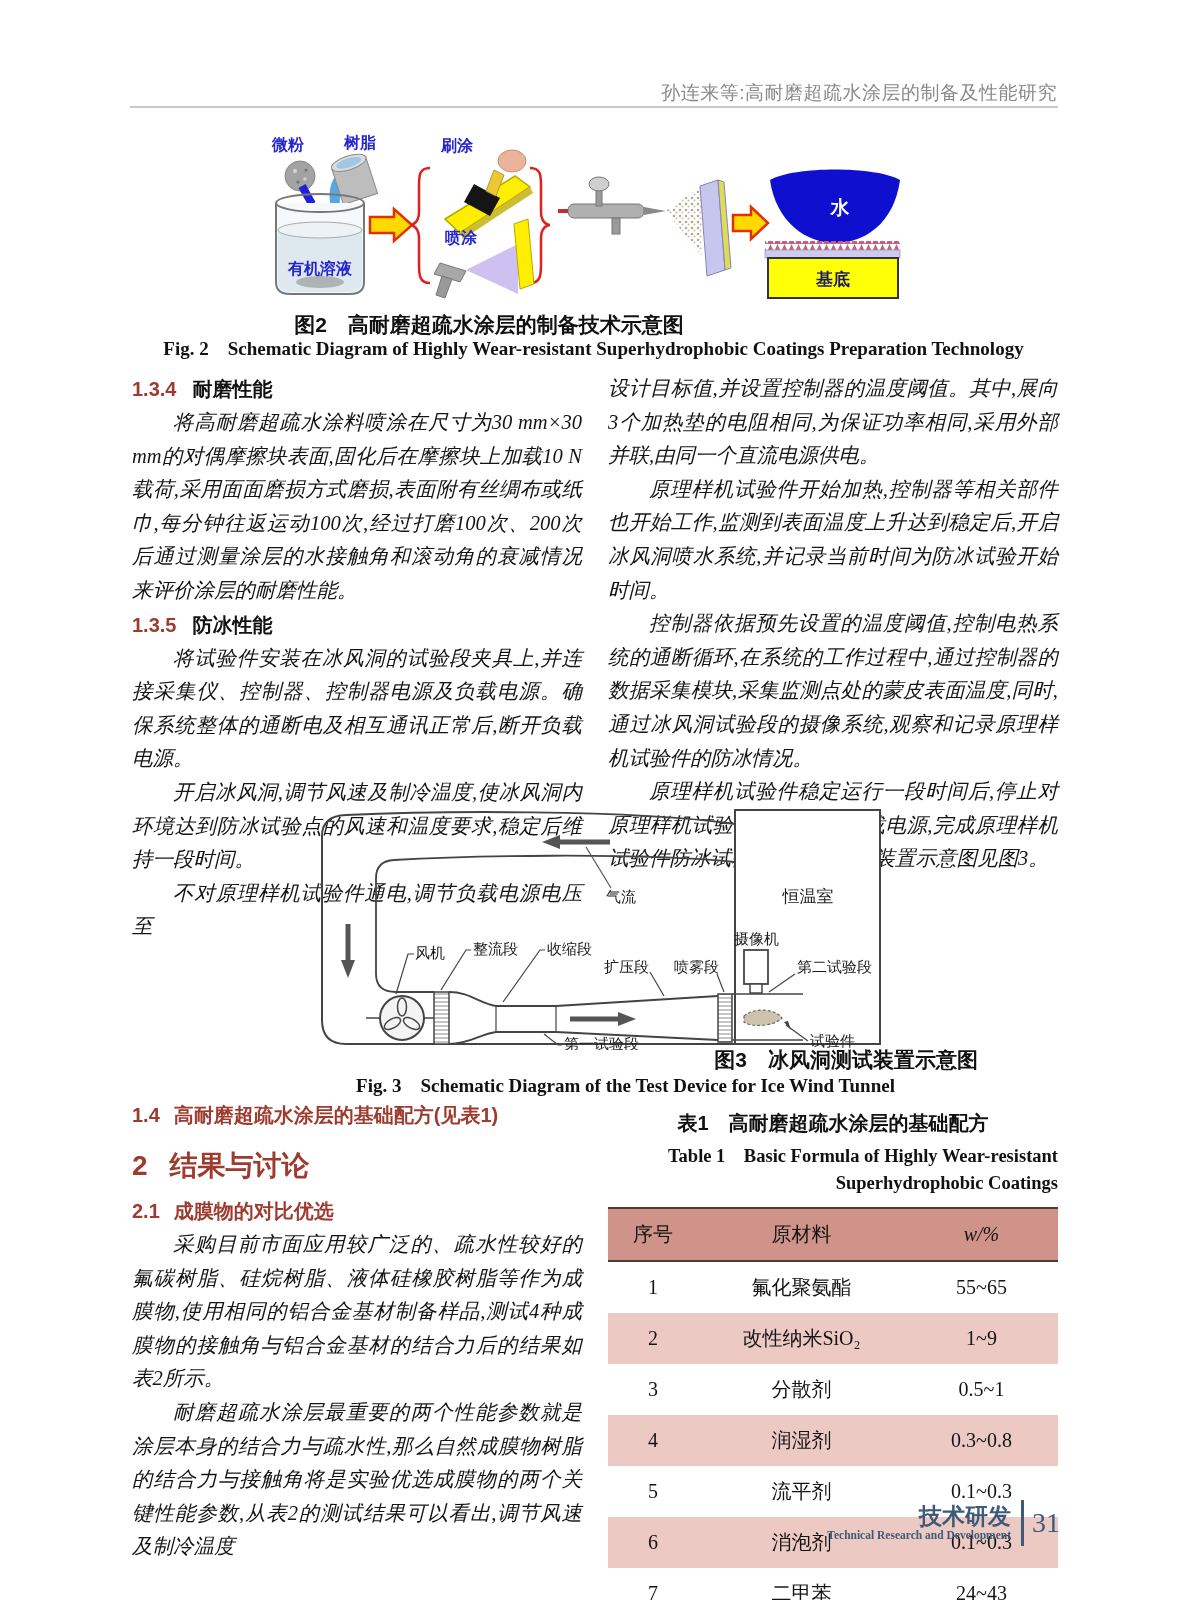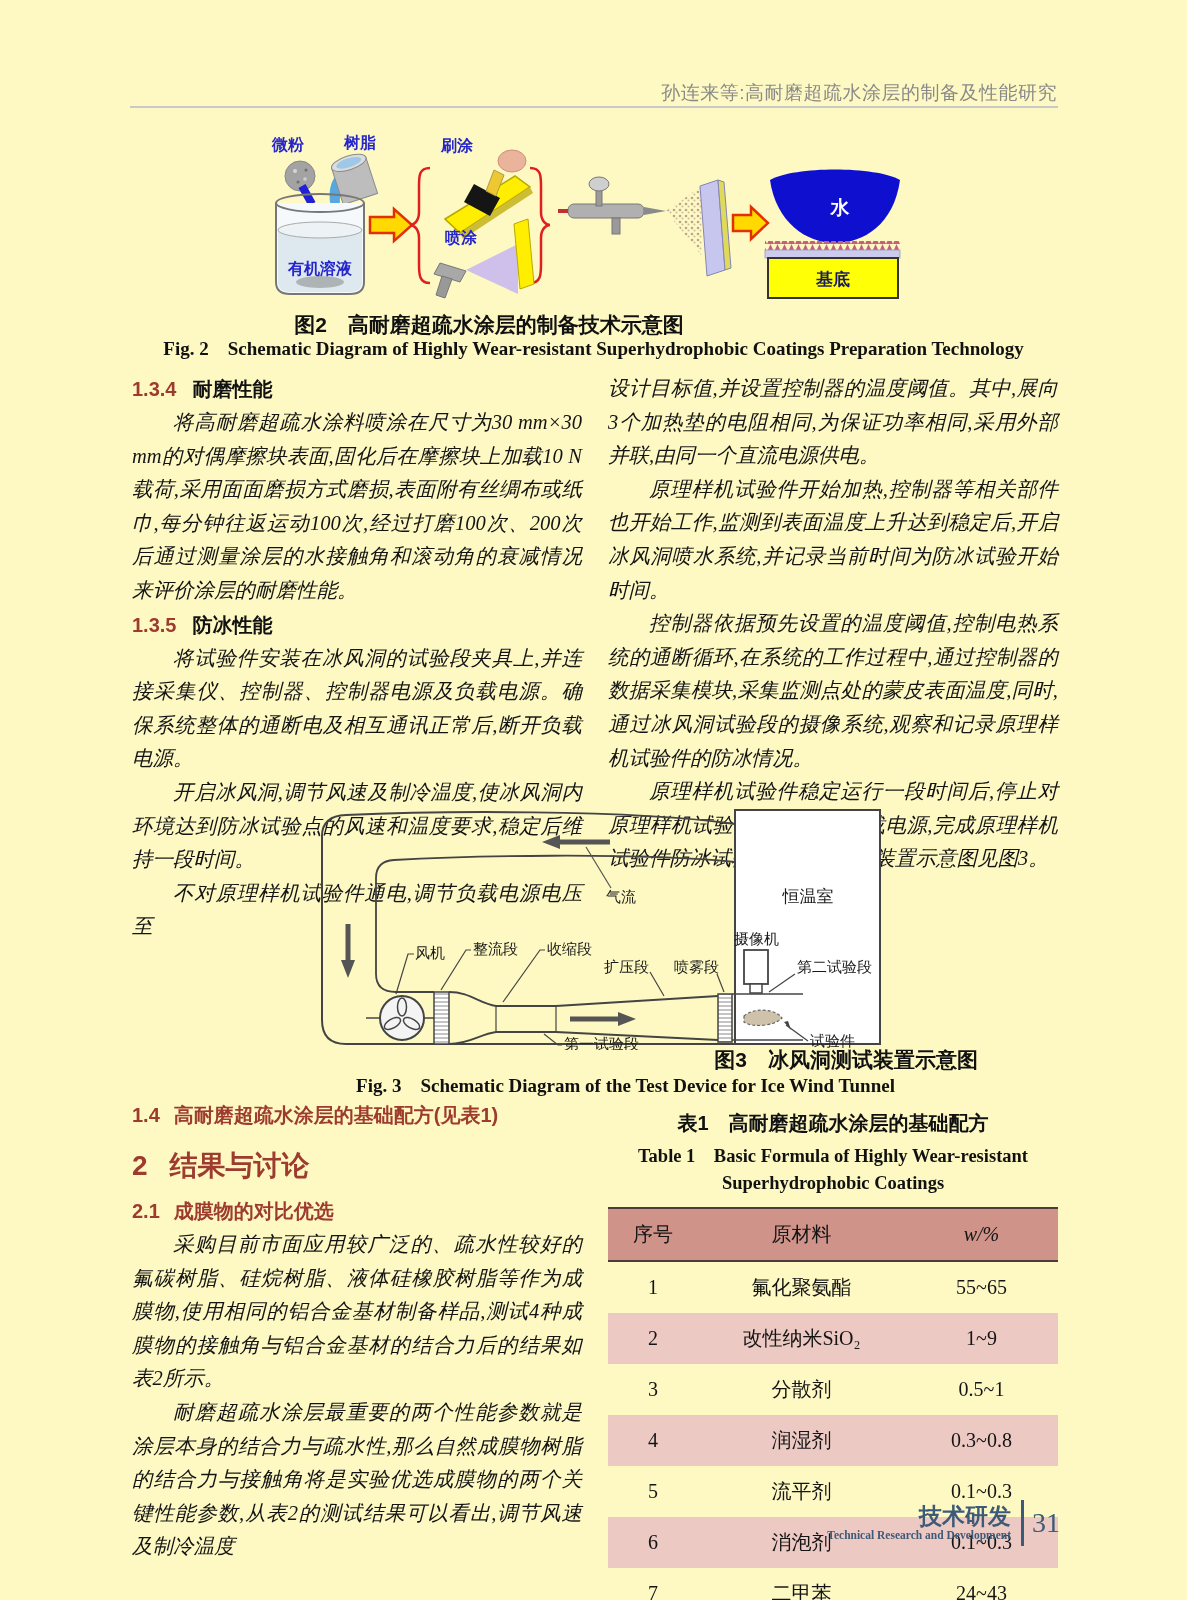--- a/index.html
+++ b/index.html
@@ -1,17 +1,17 @@
 <!DOCTYPE html>
 <html><head>
 <meta charset="utf-8">
 <style>
   html,body{margin:0;padding:0;background:#e8e8e8;}
   .page{
-    position:relative;width:1187px;height:1600px;background:#fef9c3;
+    position:relative;width:1187px;height:1600px;background:#ffffff;
     margin:0 auto;overflow:hidden;
     font-family:"Liberation Serif","DejaVu Serif",serif;color:#1a1a1a;
   }
   
   .running-head{
     position:absolute;top:80px;right:130px;width:900px;text-align:right;
     font-family:"Liberation Sans","DejaVu Sans",sans-serif;
     font-size:19px;color:#8a8a8a;letter-spacing:.5px;
   }
   .header-rule{position:absolute;top:106px;left:130px;width:928px;height:2px;background:#c9c9c9;}
@@ -54,21 +54,21 @@
   .h1red .num{margin-right:22px;}
   .mt8{margin-top:8px;}
   
   .tbl-wrap{width:450px;padding-top:12px;}
   .tbl-title-cn{
     font-family:"Liberation Sans","DejaVu Sans",sans-serif;font-weight:bold;
     font-size:20px;text-align:center;color:#111;margin:0 0 6px 0;
   }
   .tbl-title-en{
     font-family:"Liberation Serif","DejaVu Serif",serif;font-weight:bold;
-    font-size:18.5px;text-align:center;color:#111;margin:0;line-height:27px;
+    font-size:18.5px;text-align:right;color:#111;margin:0;line-height:27px;
   }
   table.t1{border-collapse:collapse;width:100%;margin-top:10px;}
   table.t1 td,table.t1 th{
     text-align:center;font-size:20px;font-weight:normal;
     font-family:"Liberation Serif","DejaVu Serif",serif;color:#141414;padding:12px;
   }
   table.t1 thead tr{
     background:#cf938a;height:37px;
     border-top:2px solid #4c3c39;border-bottom:2px solid #4c3c39;
   }

